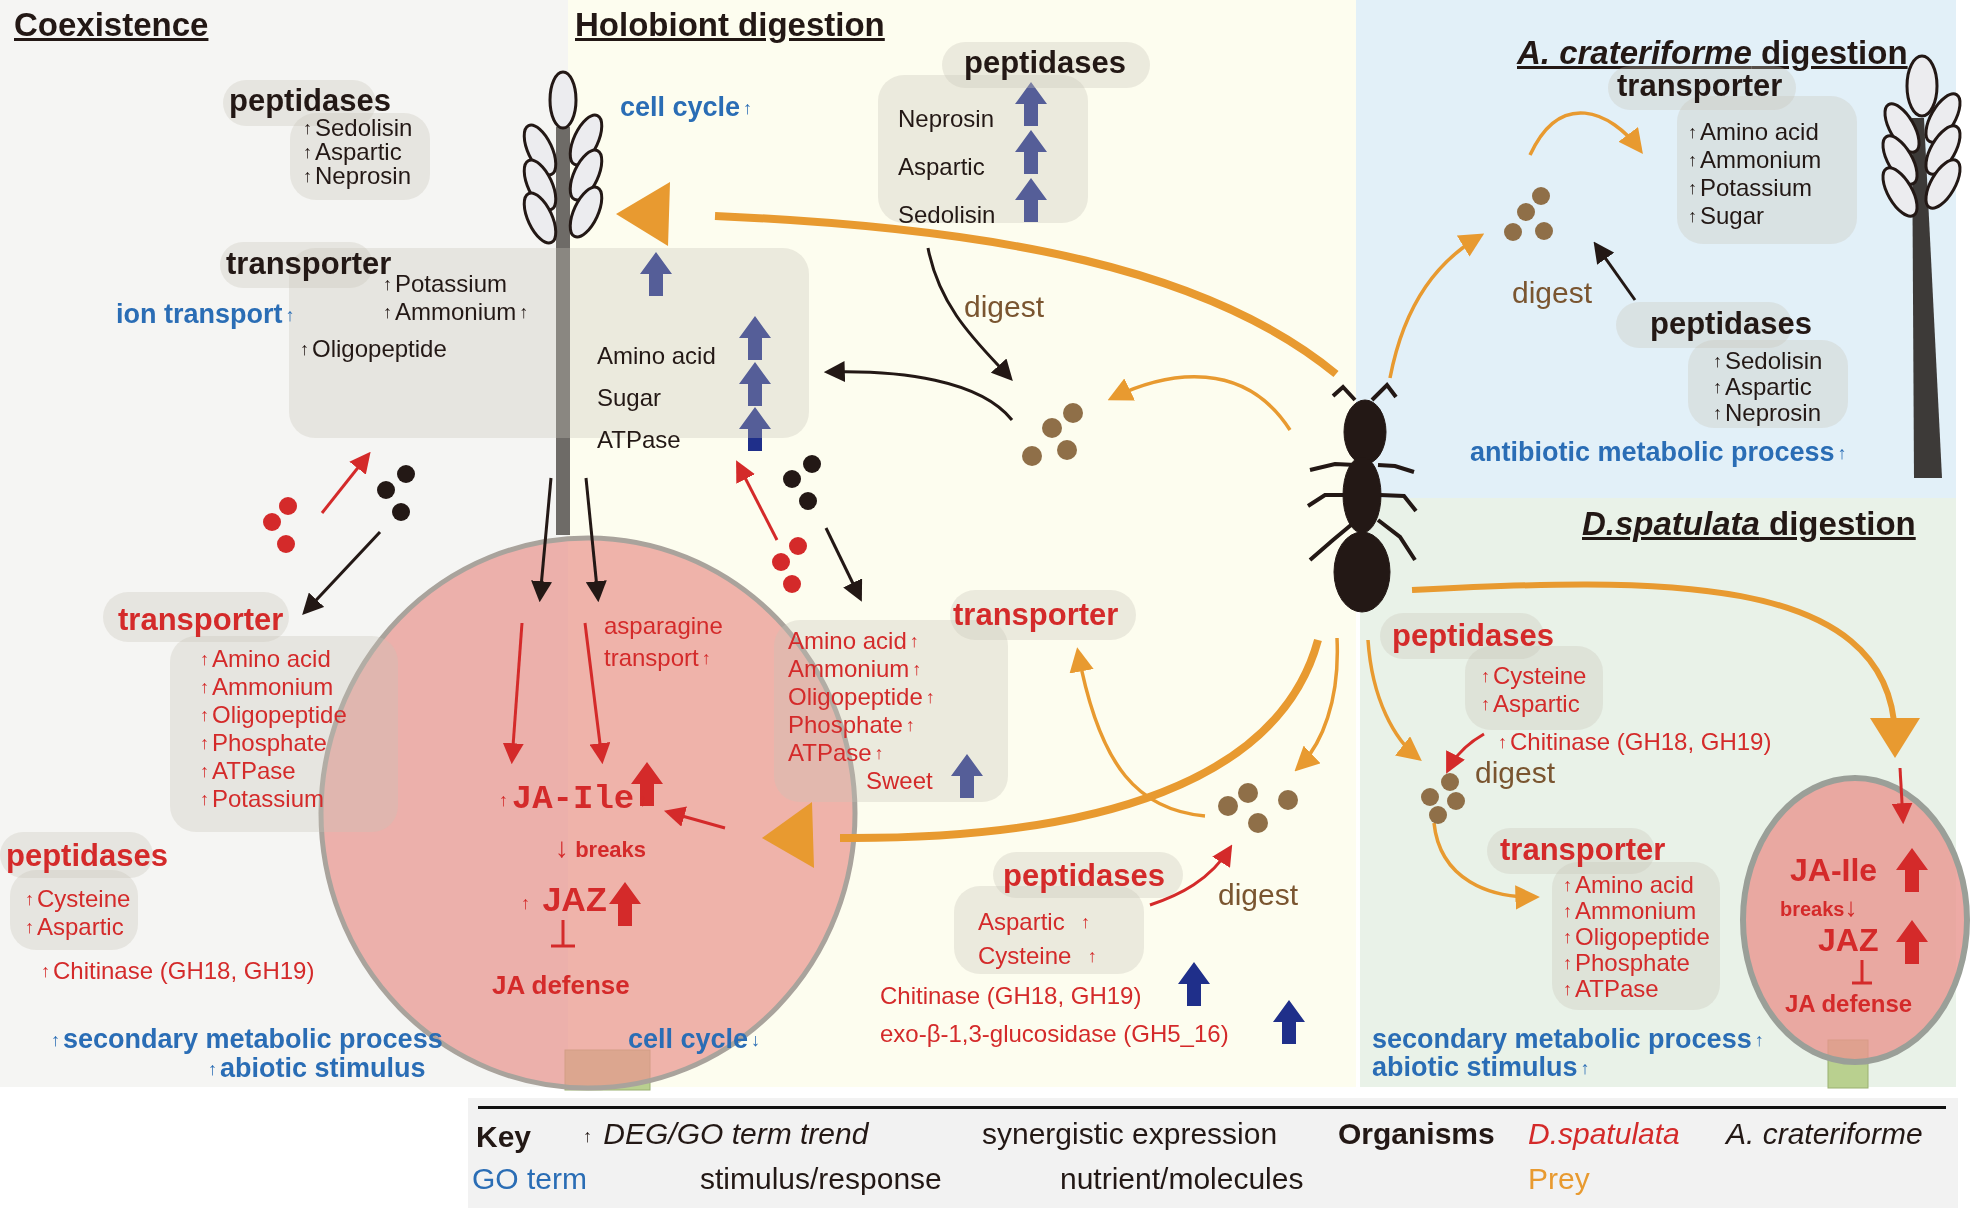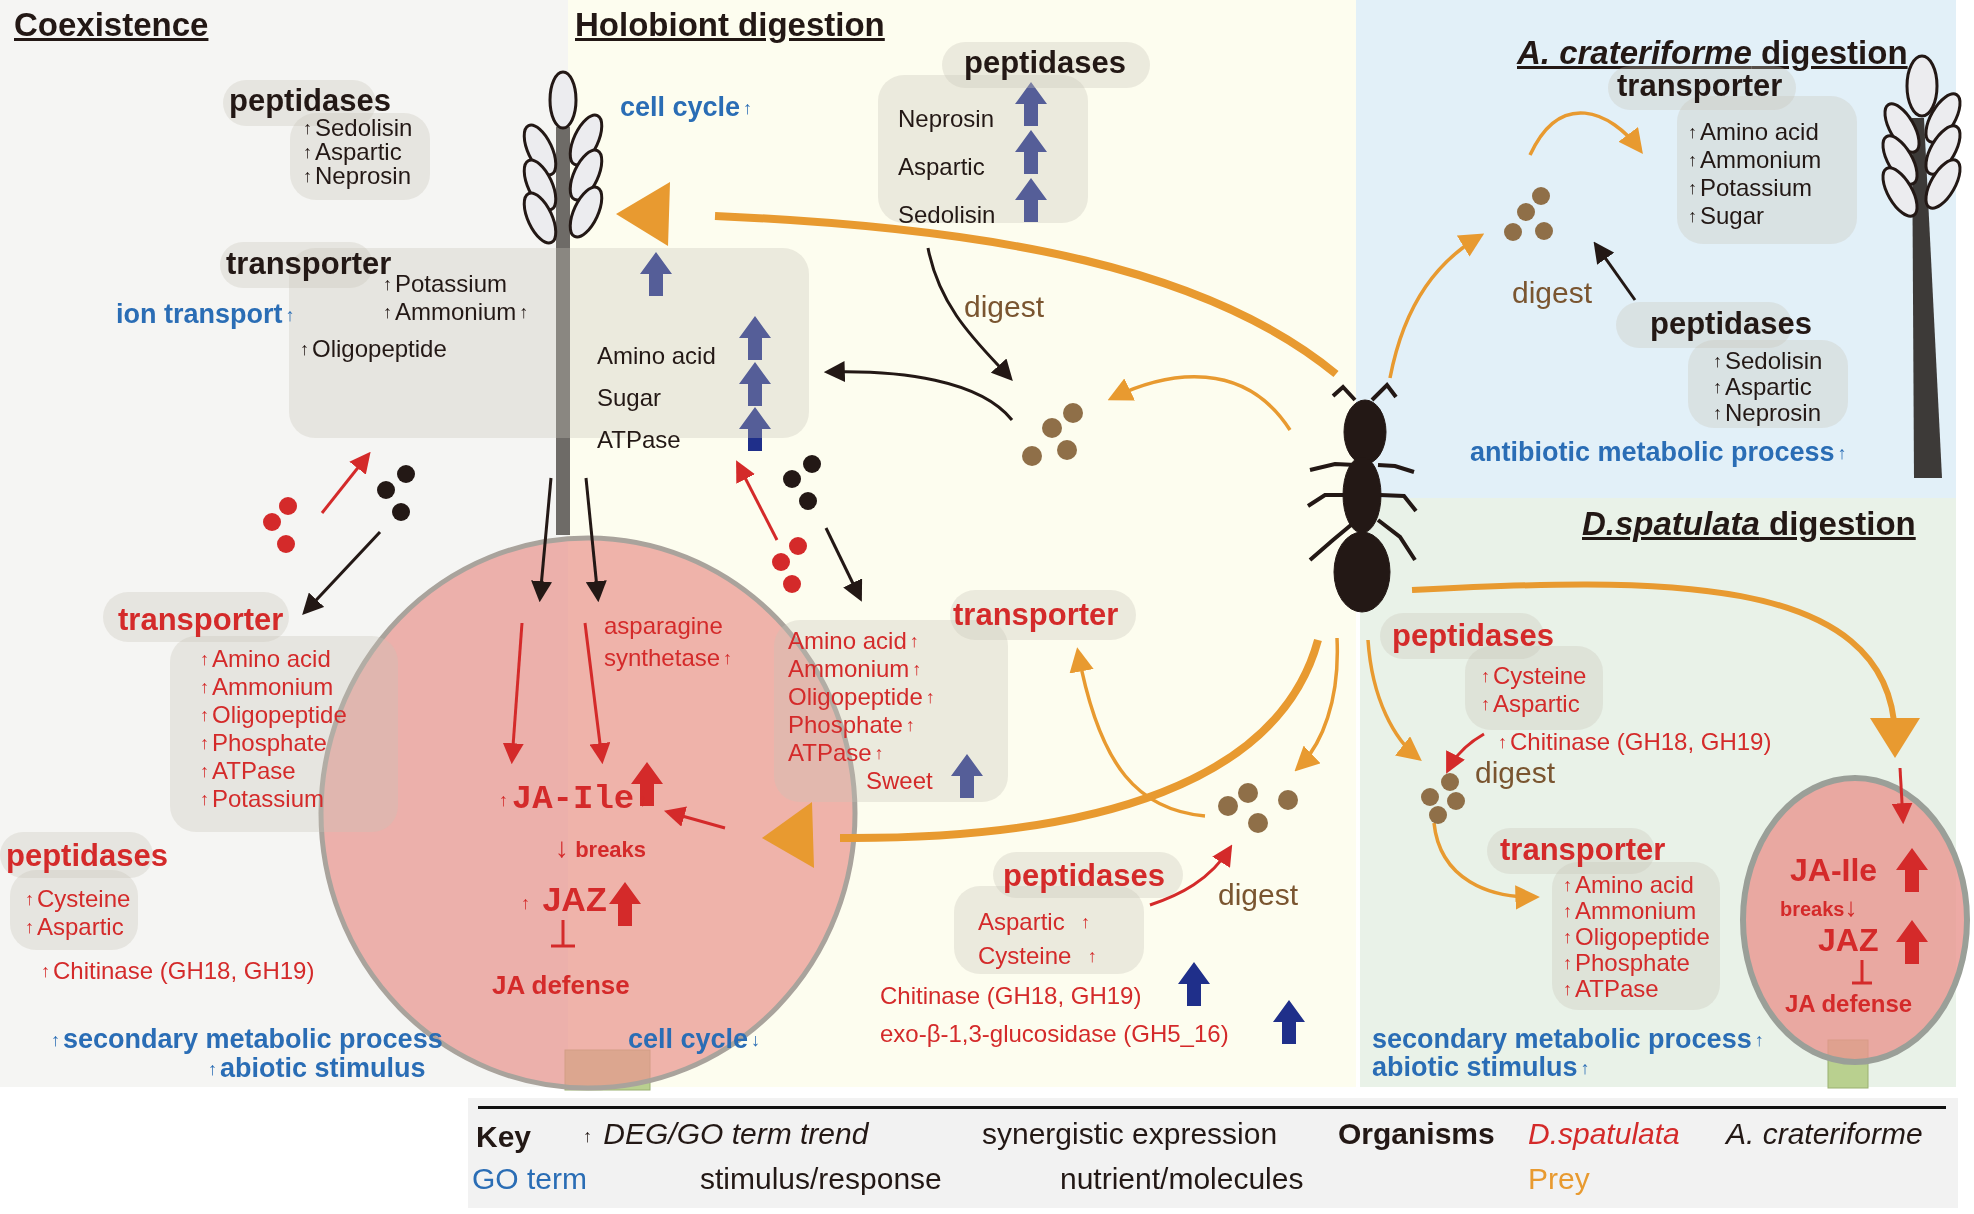--- a/index.html
+++ b/index.html
@@ -276,21 +276,21 @@
 <div class="lst blk" style="left:597px;top:335px;line-height:42px;">
   <div>Amino acid</div>
   <div>Sugar</div>
   <div>ATPase</div>
 </div>
 
 <div class="digest" style="left:964px;top:290px;">digest</div>
 
 <div class="lst red" style="left:604px;top:610px;line-height:32px;">
   <div>asparagine</div>
-  <div><span>synthetase</span><span class="up">↑</span></div>
+  <div><span>transport</span><span class="up">↑</span></div>
 </div>
 
 <div class="abs red" style="left:495px;top:780px;font-size:34px;font-weight:bold;white-space:nowrap;font-family:Liberation Mono, monospace;"><span class="up">↑</span><span>JA-Ile</span><span class="up">↑</span></div>
 <div class="abs red" style="left:555px;top:832px;font-size:22px;font-weight:bold;white-space:nowrap;"><span style="font-weight:normal;font-size:28px;">↓</span> <span>breaks</span></div>
 <div class="abs red" style="left:518px;top:880px;font-size:34px;font-weight:bold;white-space:nowrap;"><span class="up">↑</span> <span>JAZ</span></div>
 <div class="abs red" style="left:492px;top:970px;font-size:26px;font-weight:bold;white-space:nowrap;">JA defense</div>
 
 <div class="bubble" style="left:950px;top:590px;width:186px;height:50px;"></div>
 <div class="bubble" style="left:774px;top:620px;width:234px;height:182px;"></div>
 <div class="hdr red" style="left:953px;top:597px;">transporter</div>

